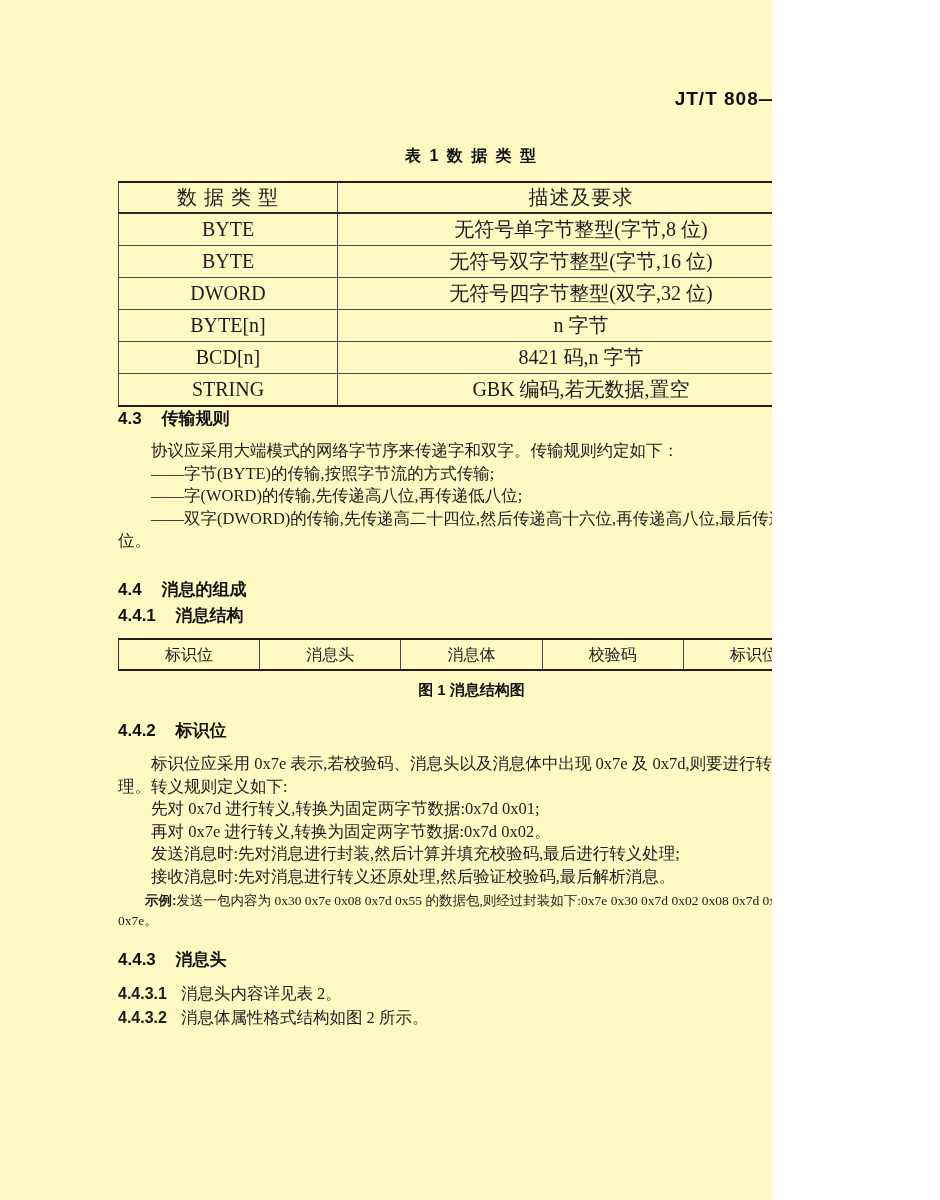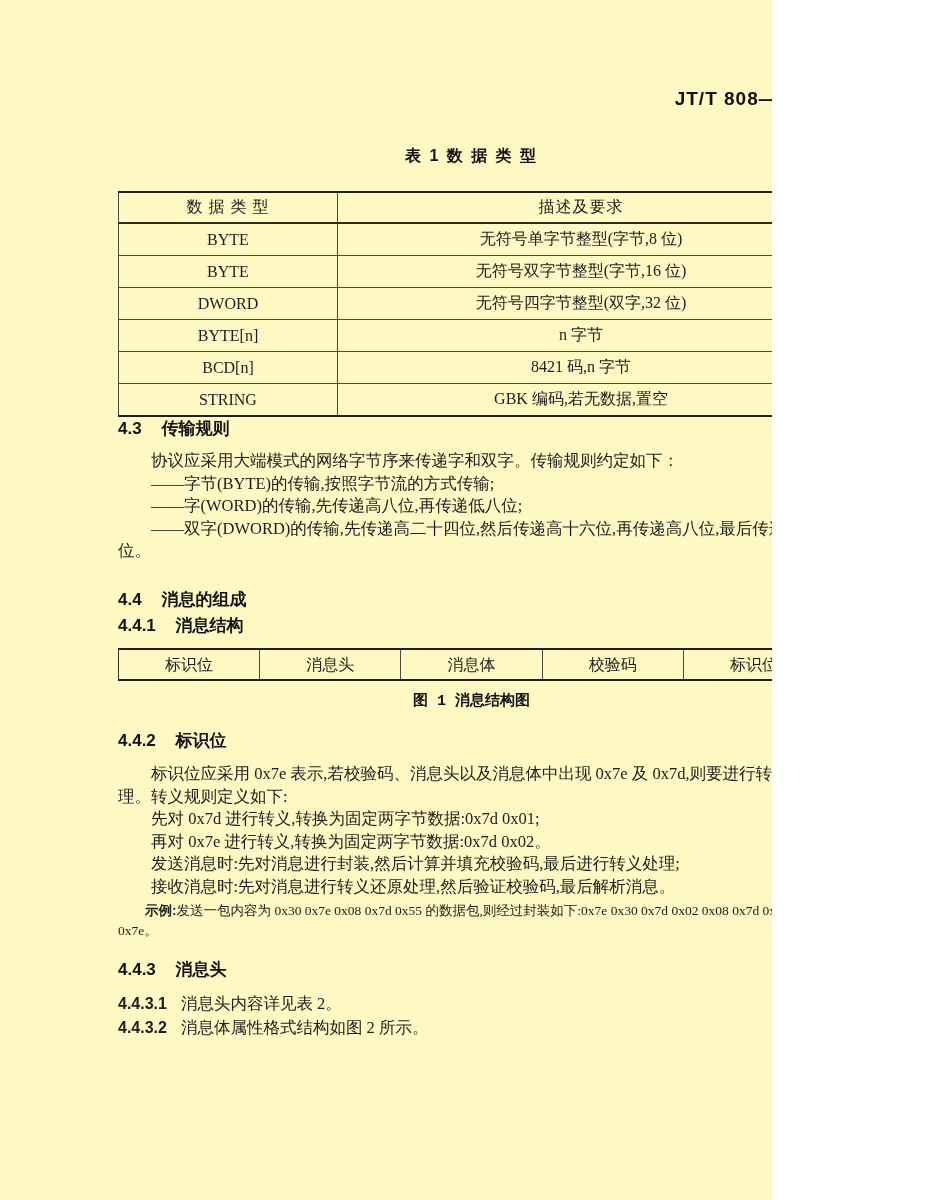--- a/index.html
+++ b/index.html
@@ -27,28 +27,28 @@
     margin-top:36px;
     text-align:center;
     font-family:"Liberation Sans", sans-serif;
     font-weight:700;
     font-size:16px;
     letter-spacing:2px;
     color:#111;
   }
 
   table.table1{
-    margin-top:24px;
+    margin-top:14px;
     width:707px;
     border-collapse:collapse;
     border-top:2px solid #1f1f1f;
     border-bottom:2px solid #1f1f1f;
     border-left:1px solid #333;
     border-right:1px solid #333;
-    font-size:16px;
+    font-size:20px;
   }
   table.table1 th, table.table1 td{
     border:1px solid #4a4a4a;
     text-align:center;
     vertical-align:middle;
     font-weight:400;
     padding:0 6px;
   }
   table.table1 th{height:29px;letter-spacing:1px;}
   table.table1 td{height:31px;}
@@ -89,21 +89,21 @@
     height:29px;
     line-height:29px;
     text-align:center;
     font-size:16px;
     border-right:1px solid #4a4a4a;
   }
   .figure1 .cell:last-child{border-right:none;}
   .figure1-caption{
     margin-top:10px;
     text-align:center;
-    font-family:Liberation Mono, monospace;
+    font-family:Liberation Sans, sans-serif;
     font-weight:700;
     font-size:15px;
     color:#111;
   }
 
   .example{
     margin-top:2px;
     font-size:13.5px;
     line-height:20px;
     text-indent:27px;

